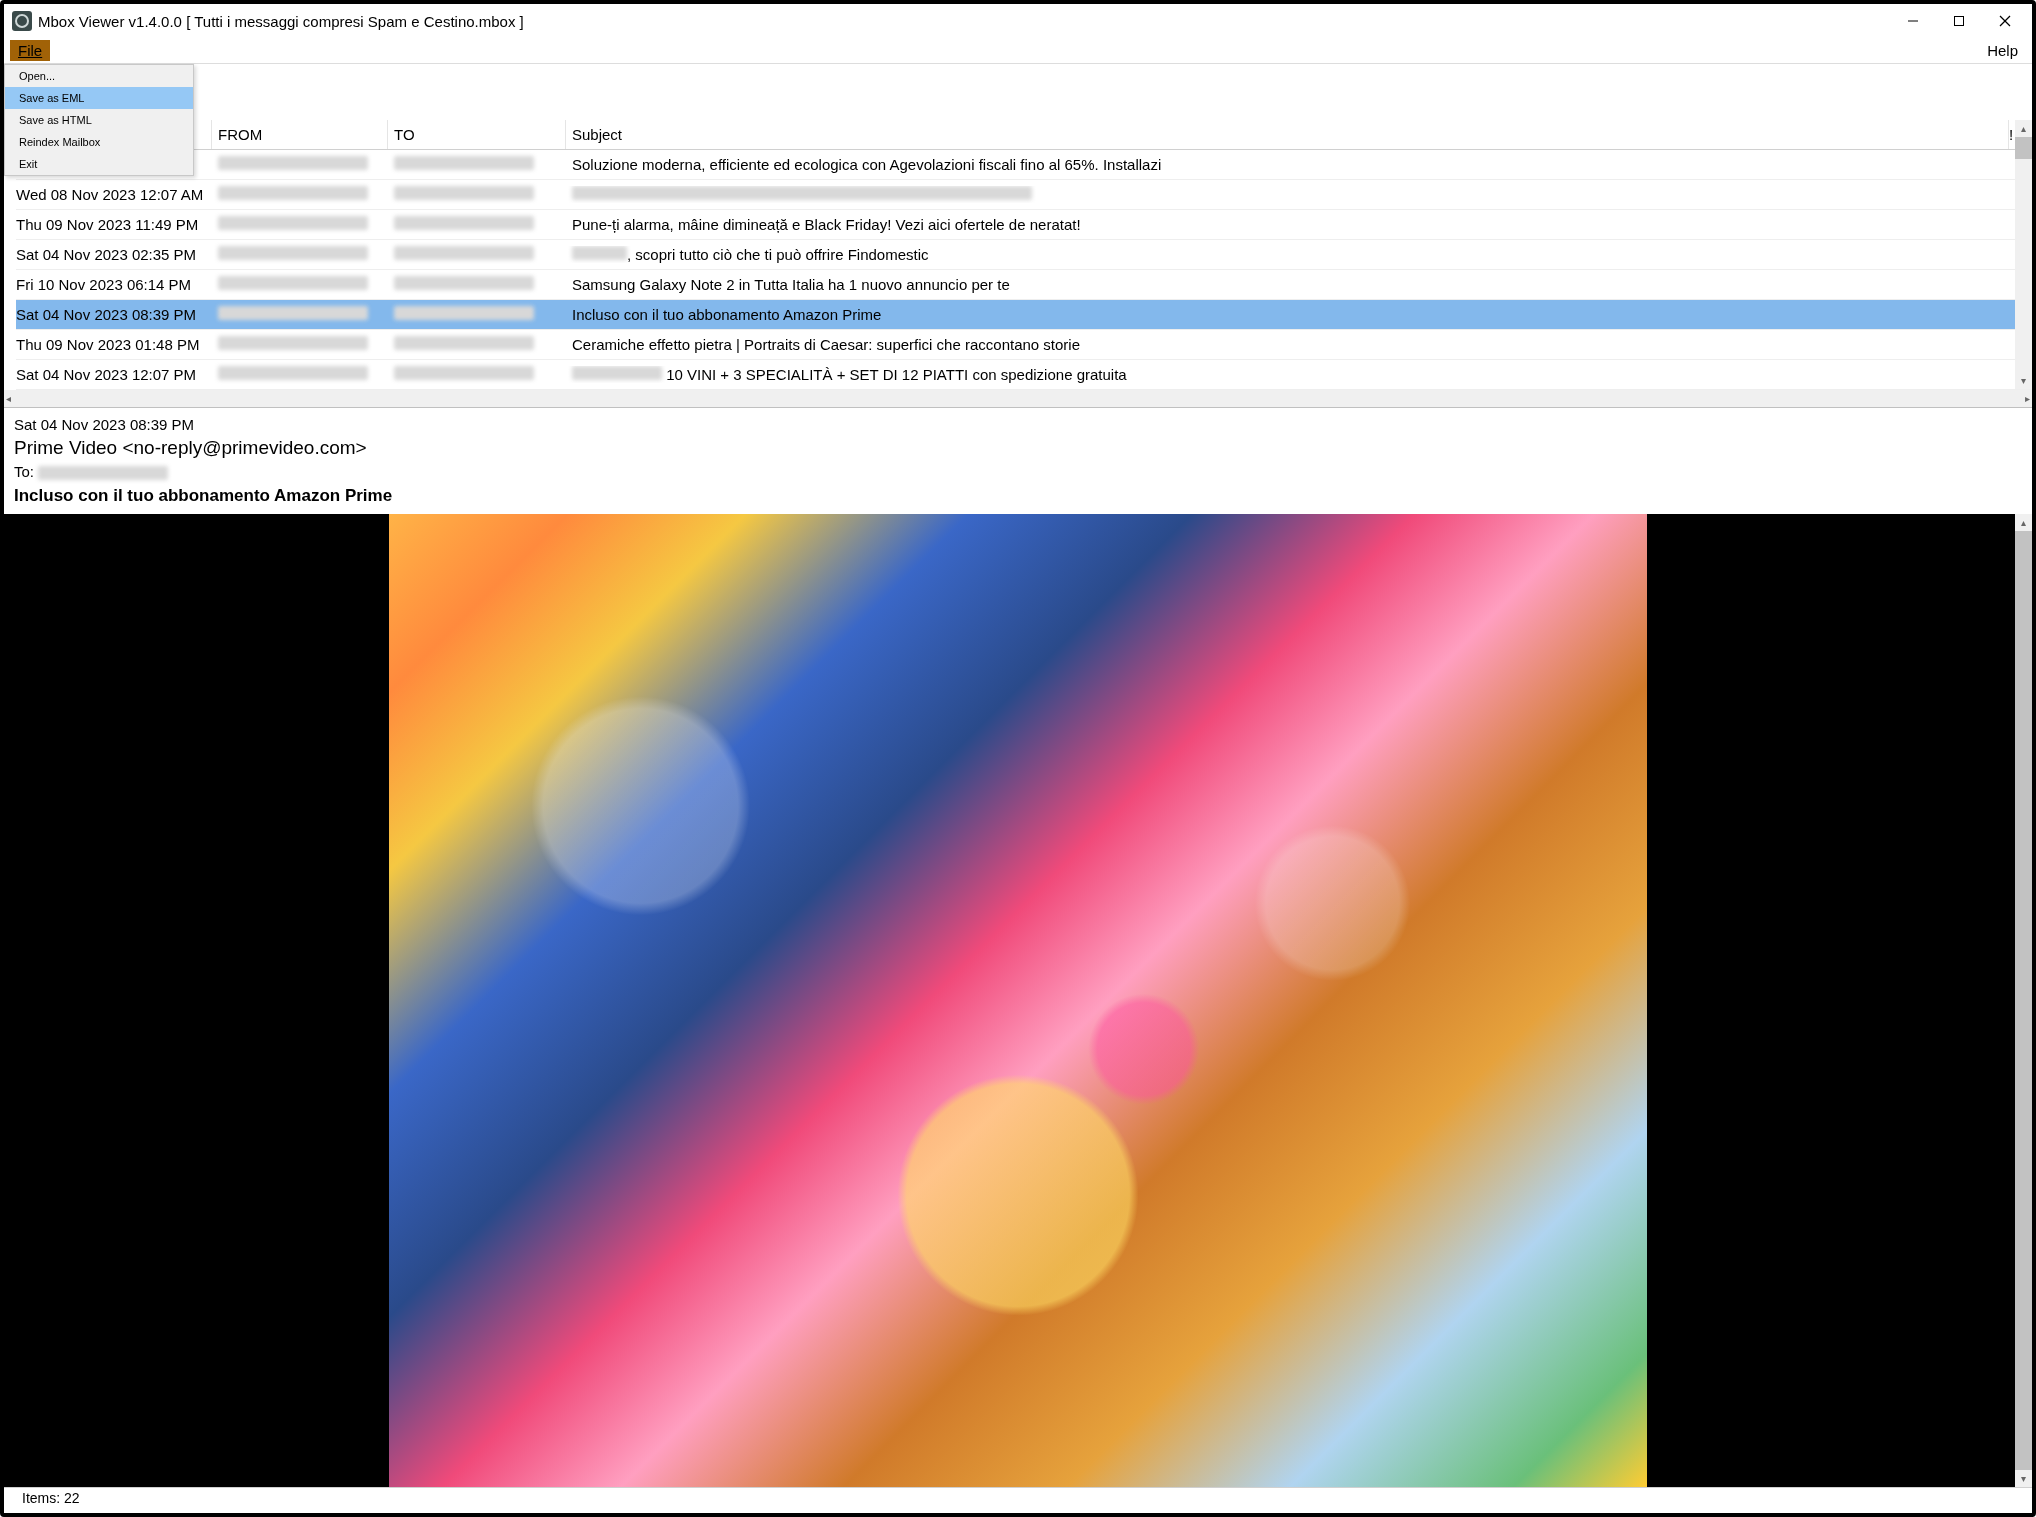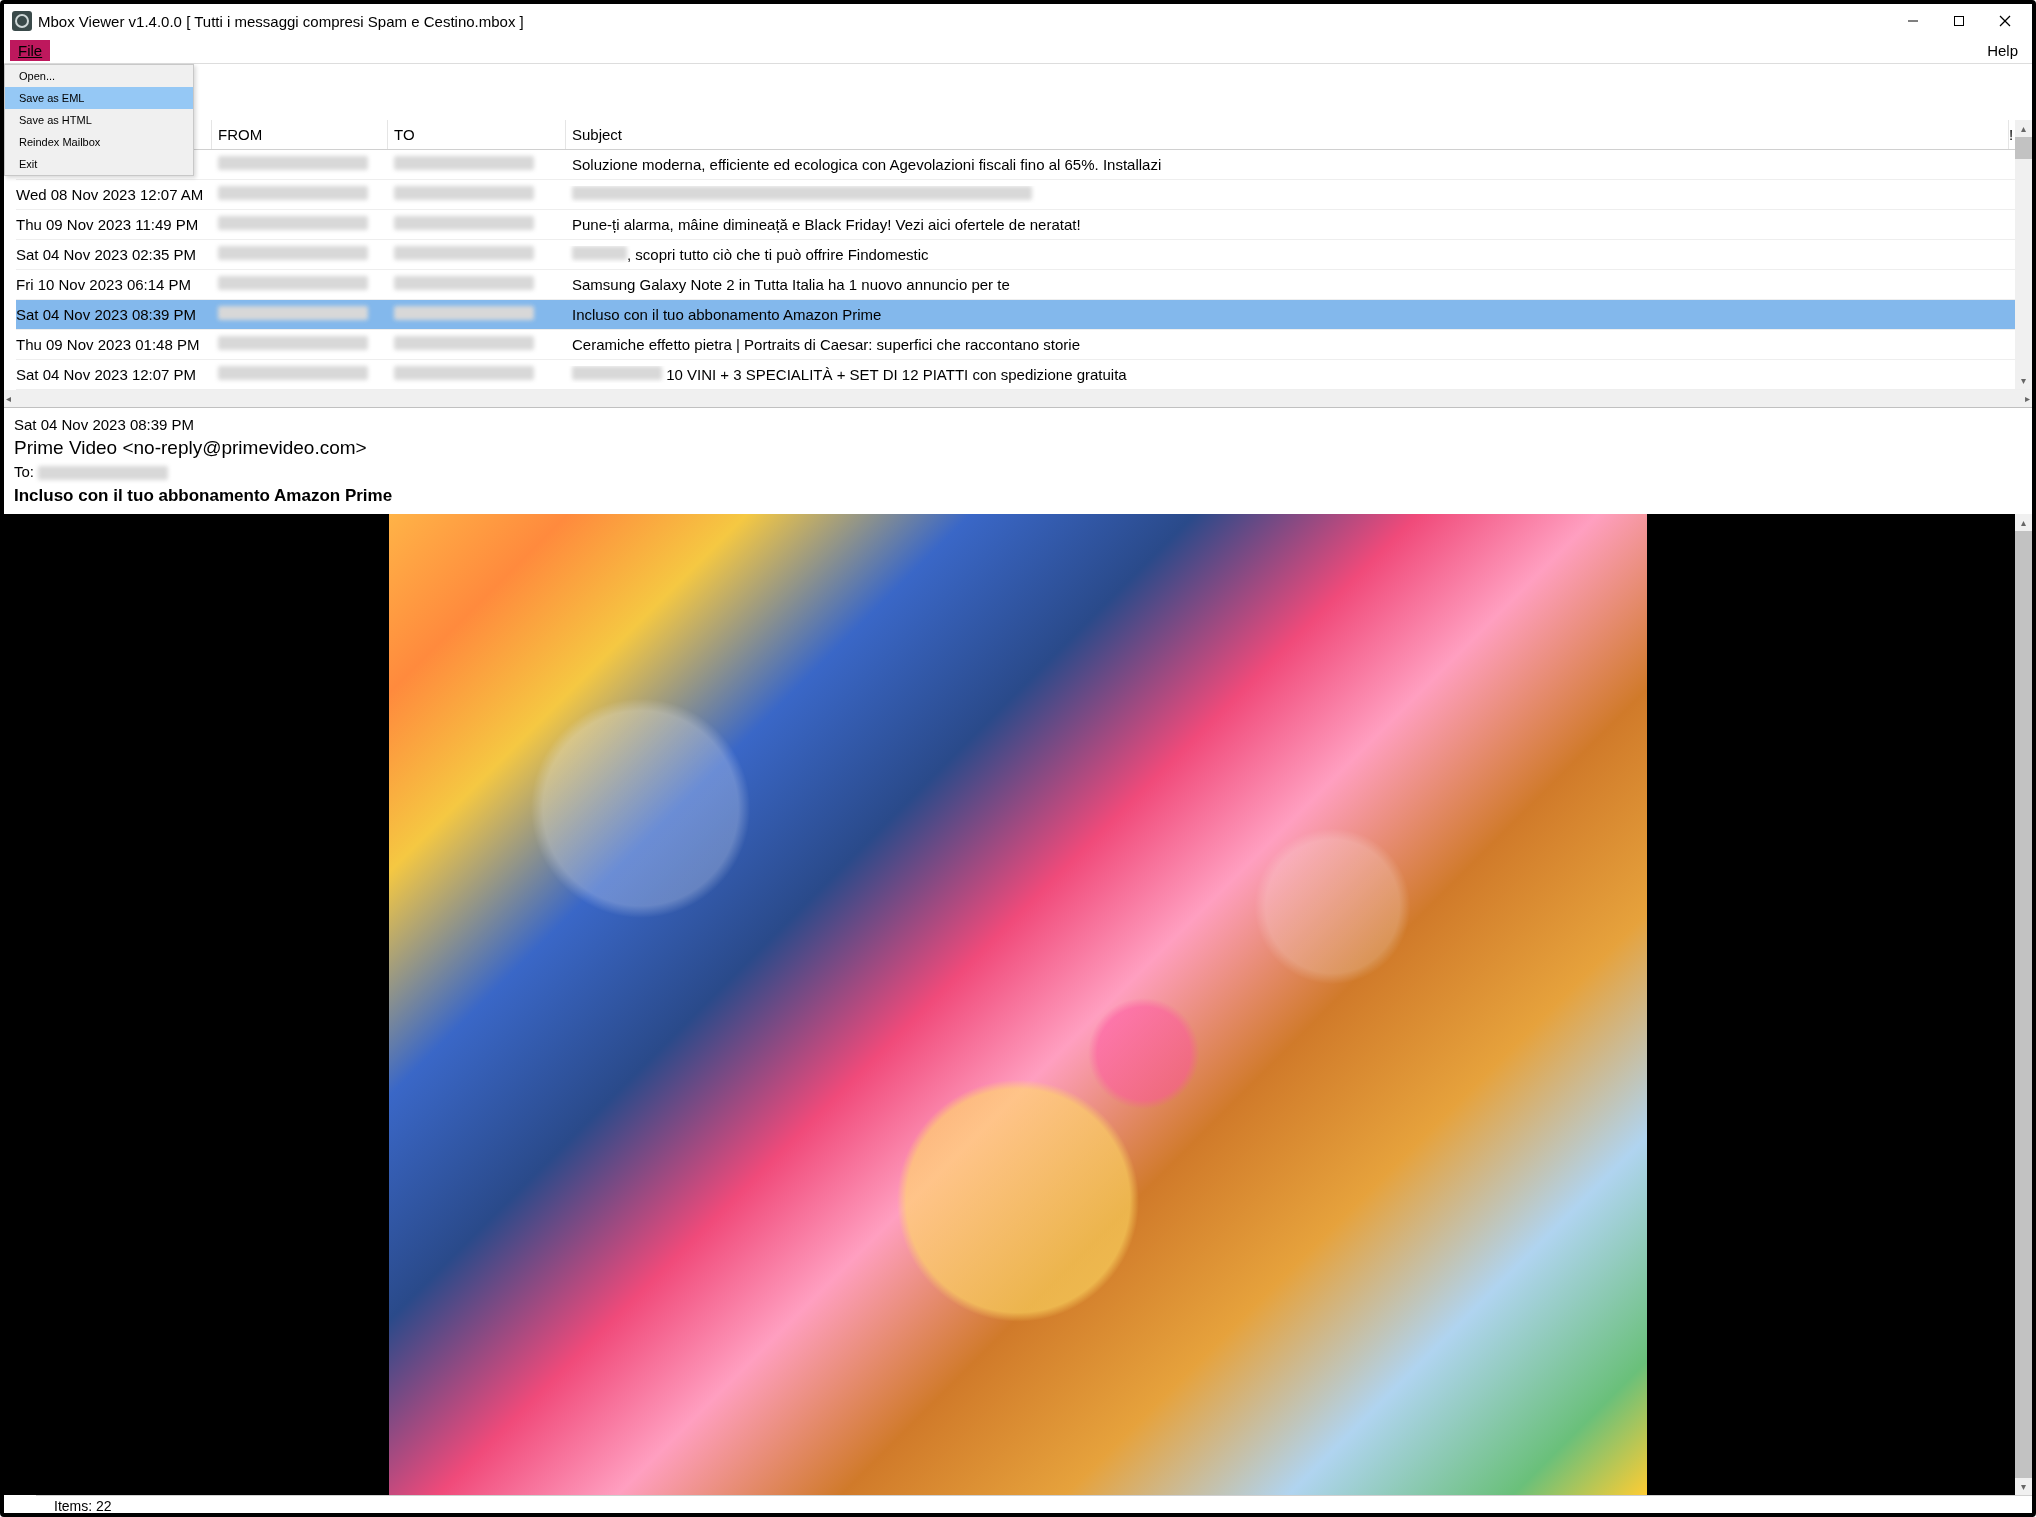--- a/index.html
+++ b/index.html
@@ -7,21 +7,21 @@
   .window { width: 100%; height: 100%; display: flex; flex-direction: column; border: 4px solid #000; border-radius: 4px; background: #fff; }
   .titlebar { display: flex; align-items: center; height: 34px; padding: 0 4px; }
   .app-icon { width: 20px; height: 20px; margin: 0 6px 0 4px; background: #3a4a4a; border-radius: 3px; position: relative; }
   .app-icon::after { content: ""; position: absolute; inset: 3px; border: 2px solid #cfd8d8; border-radius: 50%; }
   .title { flex: 1; font-size: 15px; }
   .win-controls { display: flex; }
   .win-btn { width: 46px; height: 30px; display: flex; align-items: center; justify-content: center; font-size: 14px; cursor: default; }
   .menubar { display: flex; justify-content: space-between; padding: 2px 6px; border-bottom: 1px solid #ddd; position: relative; }
   .menu-left, .menu-right { display: flex; }
   .menu-item { padding: 2px 8px; cursor: default; }
-  .menu-item.active { background: #be185d; text-decoration: underline; }
+  .menu-item.active { background: #a16207; text-decoration: underline; }
   .dropdown { position: absolute; top: 26px; left: 0; width: 190px; background: #f0f0f0; border: 1px solid #c8c8c8; box-shadow: 2px 2px 4px rgba(0,0,0,0.15); z-index: 10; }
   .dropdown-item { padding: 5px 14px; cursor: default; font-size: 11px; }
   .dropdown-item.sel { background: #95c8f5; }
   .content { flex: 1; display: flex; flex-direction: column; min-height: 0; }
   .grid-area { position: relative; border-bottom: 1px solid #c0c0c0; }
   .grid-head, .grid-row { display: flex; align-items: center; height: 30px; border-bottom: 1px solid #eee; white-space: nowrap; overflow: hidden; margin-left: 12px; }
   .grid-head { background: #fff; font-weight: 400; border-bottom: 1px solid #d0d0d0; margin-top: 56px; }
   .col-date { width: 196px; }
   .col-from { width: 176px; padding-left: 6px; }
   .col-to   { width: 178px; padding-left: 6px; }
@@ -44,21 +44,21 @@
   .image-area-inner { width: 62%; min-width: 400px; background: linear-gradient(135deg,#ffb347 0,#ff8a3d 8%,#f5c842 16%,#3a67c7 26%,#2a4a8a 36%,#f04a7a 46%,#ff9fc0 54%,#d07a2a 64%,#e6a23c 74%,#b0d4f0 84%,#6ac07a 94%,#ffcc33 100%); position:relative;}
   .image-area-inner::before { content:""; position:absolute; inset:0; background:
     radial-gradient(circle at 20% 30%, rgba(255,255,255,0.25) 8%, transparent 9%),
     radial-gradient(circle at 75% 40%, rgba(255,255,255,0.2) 6%, transparent 7%),
     radial-gradient(circle at 50% 70%, rgba(255,220,100,0.6) 12%, transparent 13%),
     radial-gradient(circle at 60% 55%, rgba(255,80,160,0.5) 5%, transparent 6%);
   }
   .img-scroll { position:absolute; right:0; top:0; bottom:0; width:17px; background:#f0f0f0; display:flex; flex-direction:column; align-items:center;}
   .img-scroll .arrow { height:17px; width:100%; display:flex; align-items:center; justify-content:center; color:#666; font-size:10px;}
   .img-scroll .thumb { flex:1; width:100%; background:#c2c2c2;}
-  .statusbar { height: 18px; padding: 2px 18px; border-top: 1px solid #d0d0d0; font-size: 14px; margin-left: 32px; }
+  .statusbar { height: 26px; padding: 2px 18px; border-top: 1px solid #d0d0d0; font-size: 14px; }
   .detail .blur { vertical-align: middle; }
 </style>
 </head>
 <body>
 
 <div class="window">
 
   <div class="titlebar">
     <div class="app-icon"></div>
     <div class="title">Mbox Viewer v1.4.0.0 [ Tutti i messaggi compresi Spam e Cestino.mbox ]</div>

